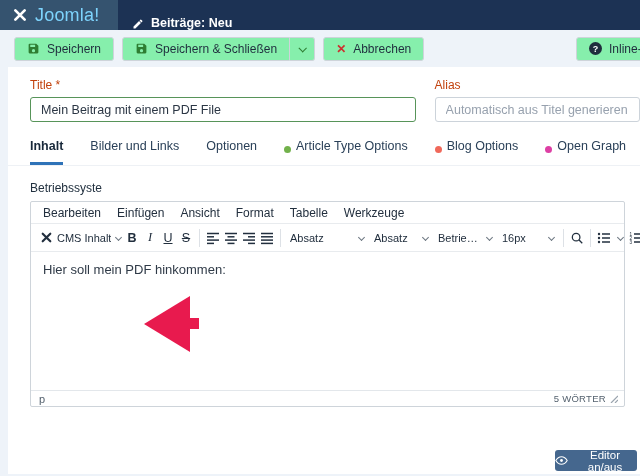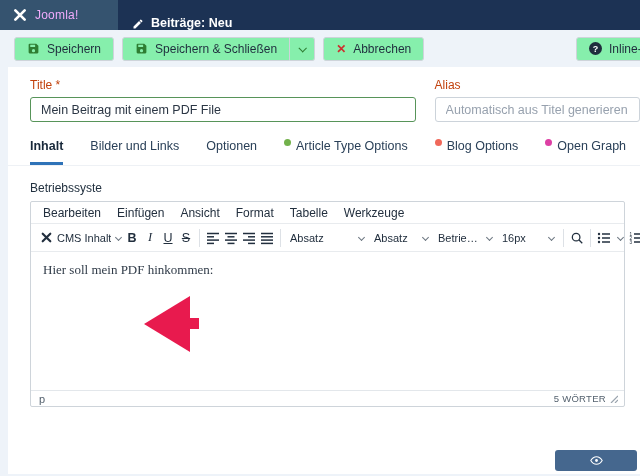--- a/index.html
+++ b/index.html
@@ -7,21 +7,21 @@
   body {
     font-family:"Liberation Sans", sans-serif;
     background:#eef3f9;
     position:relative;
     color:#1f2d3d;
   }
 
   
   .topbar { height:30px; background:#1c3254; display:flex; align-items:stretch; }
   .brand { width:118px; background:#35536f; display:flex; align-items:center; gap:7px; padding-left:12px; }
-  .brand-name { color:#f0abfc; font-size:12px; letter-spacing:.2px; }
+  .brand-name { color:#7dd3fc; font-size:18px; letter-spacing:.2px; }
   .page-heading { display:flex; align-items:flex-end; gap:7px; padding-left:14px; }
   .page-heading span { color:#fff; font-size:12.5px; font-weight:bold; }
 
   
   .toolbar-row { height:37px; display:flex; align-items:center; padding:0 0 0 14px; background:#eef3f9; }
   .btn {
     display:inline-flex; align-items:center; gap:7px;
     background:#86efac; border:1px solid #ced4da; border-radius:3px;
     height:24px; padding:0 12px; font-size:12px; color:#1f2d3d; cursor:pointer;
     font-family:"Liberation Sans", sans-serif; white-space:nowrap;
@@ -45,41 +45,41 @@
     padding:0 10px; font-size:12.5px; color:#2b3644; font-family:"Liberation Sans", sans-serif;
     outline:none; background:#fff;
   }
   .field.title { width:398px; }
   .field.title input { border-color:#579459; }
   .field.alias { width:212px; margin-left:19px; }
   .field.alias input::placeholder { color:#97a1ae; }
 
   
   .tabs { display:flex; gap:27px; padding-left:22px; margin-top:17px; border-bottom:1px solid #eef1f5; white-space:nowrap; }
-  .tab { font-size:12.5px; color:#2a4058; padding-bottom:9px; display:inline-flex; align-items:flex-start; gap:5px; cursor:pointer; border-bottom:3px solid transparent; }
+  .tab { font-size:12.5px; color:#2a4058; padding-bottom:9px; display:inline-flex; align-items:flex-end; gap:5px; cursor:pointer; border-bottom:3px solid transparent; }
   .tab.active { color:#18283a; font-weight:bold; border-bottom-color:#2f73b8; }
   .dot { width:7px; height:7px; border-radius:50%; display:inline-block; }
 
   
   .editor-label { font-size:12px; color:#21303f; margin:15px 0 6px 22px; }
   .editor { margin-left:22px; width:595px; height:206px; border:1px solid #ced4da; border-radius:2px; background:#fff; display:flex; flex-direction:column; position:relative; }
   .menubar { display:flex; align-items:center; gap:2px; padding:0 5px; height:22px; border-bottom:1px solid #e8ebee; }
   .menu-item { font-size:12px; color:#222f3e; padding:2px 7px; border-radius:2px; cursor:pointer; }
   .tb { display:flex; align-items:center; height:28px; padding:0 4px; border-bottom:1px solid #e8ebee; }
   .sep { width:1px; height:18px; background:#dde1e6; margin:0 4px; flex:none; }
   .tbtn { display:inline-flex; align-items:center; justify-content:center; height:22px; min-width:18px; padding:0 2px; border-radius:2px; color:#222f3e; cursor:pointer; flex:none; }
   .tbtn.b { font-weight:bold; font-size:12.5px; }
   .tbtn.i { font-style:italic; font-size:12.5px; font-family:"Liberation Serif", serif; }
   .tbtn.u { text-decoration:underline; font-size:12.5px; }
   .tbtn.s { text-decoration:line-through; font-size:12.5px; }
   .tsel { display:inline-flex; align-items:center; justify-content:space-between; height:22px; padding:0 5px; font-size:11px; color:#222f3e; cursor:pointer; flex:none; }
   .tsel .txt { overflow:hidden; text-overflow:ellipsis; white-space:nowrap; }
   .schev { width:5px; height:5px; border-right:1.4px solid #6c7680; border-bottom:1.4px solid #6c7680; transform:rotate(45deg); margin-left:5px; flex:none; }
   .cms-logo { margin-right:4px; }
-  .content { flex:1; position:relative; padding:10px 12px;font-family:Liberation Serif, serif; }
+  .content { flex:1; position:relative; padding:10px 12px; }
   .content-text { font-size:13px; color:#2f3a47; }
 
   
   .arrow-head { position:absolute; left:113px; top:44px; width:0; height:0;
     border-top:28px solid transparent; border-bottom:28px solid transparent; border-right:46px solid #e81a4e; }
   .arrow-tail { position:absolute; left:158px; top:66px; width:10px; height:11px; background:#e81a4e; }
 
   .statusbar { height:16px; border-top:1px solid #e3e7eb; display:flex; align-items:center; padding:0 6px 0 8px; }
   .status-path { font-size:11px; color:#54616e; }
   .status-right { margin-left:auto; display:flex; align-items:center; gap:4px; }
@@ -346,13 +346,14 @@
   </div>
 </div>
 
 <button class="editor-toggle">
   <span>
     <svg width="13" height="13" viewBox="0 0 24 24" fill="none" stroke="#fff" stroke-width="2">
         <path d="M1.5 12s4-7 10.5-7 10.5 7 10.5 7-4 7-10.5 7S1.5 12 1.5 12z"></path>
         <circle cx="12" cy="12" r="2.6" fill="#fff" stroke="none"></circle>
       </svg>
   </span>
+  <span>Editor an/aus</span>
 </button>
 
 </body></html>

